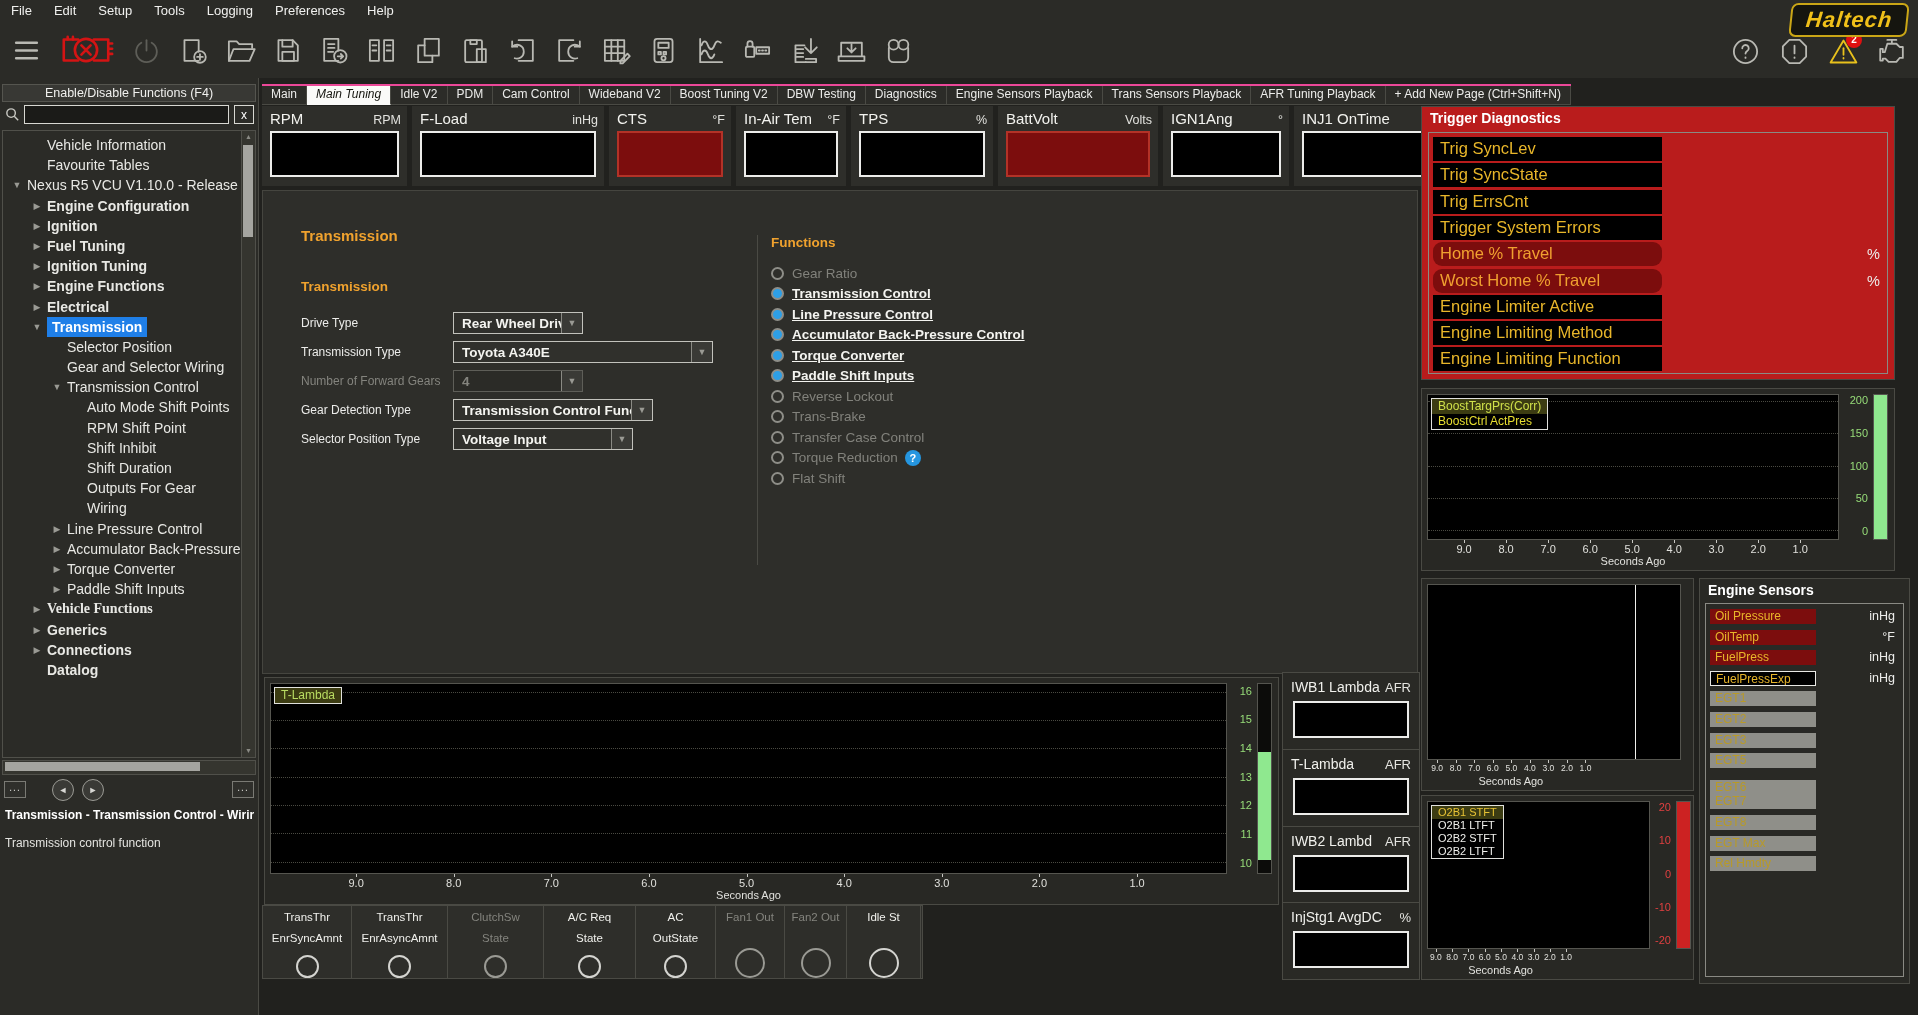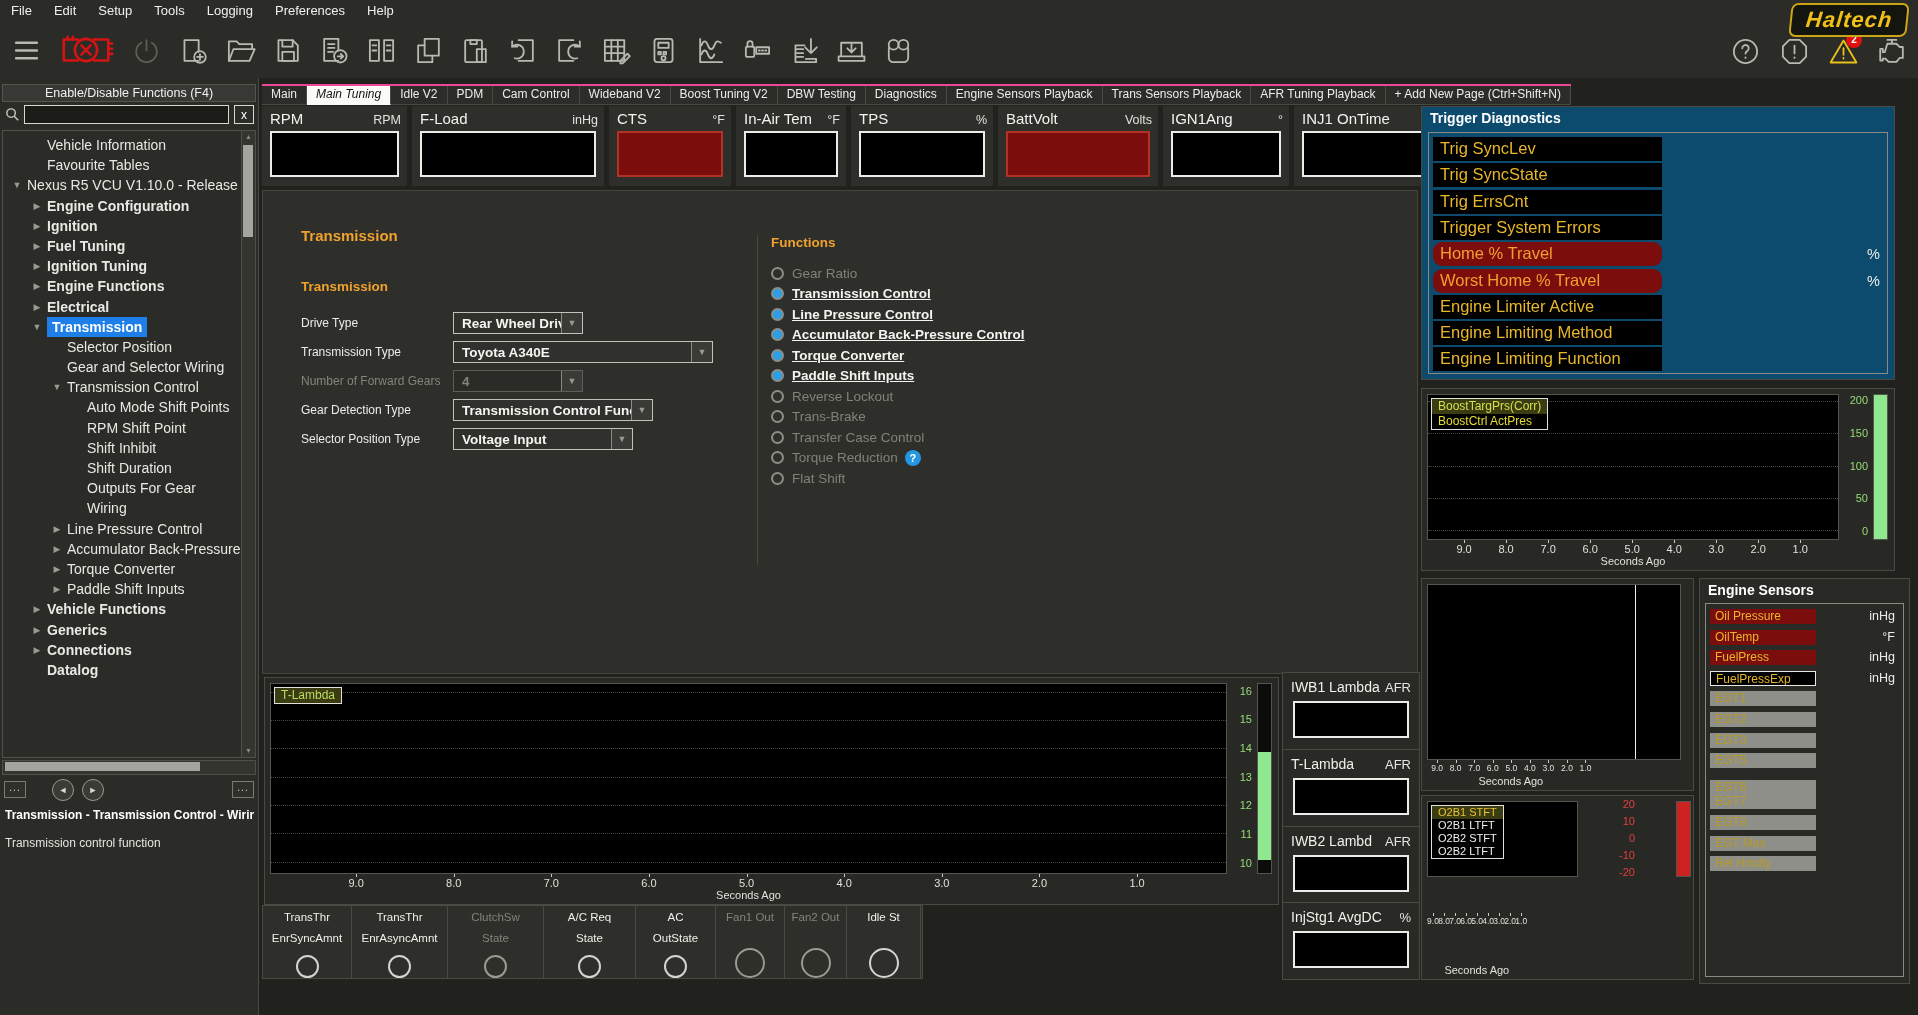--- a/index.html
+++ b/index.html
@@ -84,41 +84,41 @@
   #func-items{margin-top:13px;}
   .fitem{display:flex;align-items:center;height:20.5px;}
   .radio{width:13px;height:13px;border-radius:50%;border:2px solid #8e8e88;margin-right:8px;box-sizing:border-box;flex:none;}
   .fitem.on .radio{background:#2e9fe6;}
   .flab{font-size:13.5px;}
   .fitem.on .flab{color:#f4f4f0;font-weight:bold;text-decoration:underline;}
   .fitem.off .flab{color:#82827c;}
   .qmark{width:16px;height:16px;border-radius:50%;background:#2596e0;color:#fff;font-weight:bold;
          font-size:11px;text-align:center;line-height:16px;margin-left:7px;}
   
-  #trigger-panel{position:absolute;left:1163px;top:28px;width:472px;height:272px;background:#0c4a6e;border:1px solid #4a4a44;}
+  #trigger-panel{position:absolute;left:1163px;top:28px;width:472px;height:272px;background:#b91c1c;border:1px solid #4a4a44;}
   #trigger-panel h2,#sensors-panel h2{margin:3px 8px;font-size:14px;font-weight:bold;color:#fff;}
   #trigger-rows{position:absolute;left:6px;right:6px;top:25px;bottom:5px;border:1px solid #8a8a84;}
   .trbox{position:absolute;left:4px;width:222px;height:24px;line-height:23px;padding-left:7px;
          font-size:16.5px;color:#e8b62a;background:#000;white-space:nowrap;overflow:hidden;}
   .trbox.red{background:#7c0d0d;color:#f0a030;border-radius:9px;}
   .trunit{position:absolute;right:7px;font-size:14.5px;color:#ececea;line-height:24px;}
   #sensors-panel{position:absolute;left:1441px;top:500px;width:209px;height:404px;background:#292925;border:1px solid #4a4a44;}
   #sensor-rows{position:absolute;left:5px;right:5px;top:24px;bottom:6px;border:1px solid #8a8a84;}
   .sbox{position:absolute;left:4px;width:106px;height:15px;line-height:14px;padding-left:5px;font-size:12px;
         white-space:nowrap;overflow:hidden;box-sizing:border-box;}
   .sbox.red{background:#7c0d0d;color:#e8b62a;}
   .sbox.black{background:#000;color:#e8b62a;border:1px solid #e8e8e4;}
   .sbox.gray{background:#8f8f89;color:#b89a28;}
   .sunit{position:absolute;right:8px;font-size:12.5px;color:#ececea;line-height:16px;}
   
   .chart{position:absolute;background:#282824;border:1px solid #4a4a44;display:grid;grid-template-rows:1fr 15px 15px;}
   .c-boost{left:1163px;top:310px;width:472px;height:181px;grid-template-columns:1fr 32px 23px;}
   .c-lambda{left:6px;top:599px;width:1013px;height:226px;grid-template-columns:1fr 28px 23px;}
   .c-cursor{left:1163px;top:500px;width:271px;height:211px;grid-template-columns:1fr 10px 2px;}
-  .c-o2{left:1163px;top:717px;width:271px;height:183px;grid-template-columns:1fr 24px 19px;gap:36px;}
+  .c-o2{left:1163px;top:717px;width:271px;height:183px;grid-template-columns:1fr 24px 19px;}
   .plot{grid-area:1/1;position:relative;background:#000;border:1px solid #55554f;margin:5px 0 0 5px;}
   .ycol{grid-area:1/2;position:relative;margin-top:5px;}
   .ybar{grid-area:1/3;position:relative;width:13px;margin:5px 4px 0 2px;background:#0c0c0a;border:1px solid #55554f;}
   .ybar .fill{position:absolute;left:0;right:0;}
   .xaxis{grid-area:2/1;position:relative;margin-left:5px;}
   .xlab{grid-area:3/1;position:relative;margin-left:5px;}
   .gl{position:absolute;left:0;right:0;border-top:1px dotted #4a4a42;}
   .yl{position:absolute;right:3px;transform:translateY(-50%);font-size:11px;}
   .xm{position:absolute;top:0;width:1px;height:3px;background:#c8c8c4;}
   .xt{position:absolute;top:3px;transform:translateX(-50%);font-size:11px;color:#e0e0dc;}
@@ -424,21 +424,21 @@
         <div class="trow-item">
           <span class="exp" style="left: 47px;">▶</span>
           <span class="tlabel" style="left: 64px;">Torque Converter</span>
         </div>
         <div class="trow-item">
           <span class="exp" style="left: 47px;">▶</span>
           <span class="tlabel" style="left: 64px;">Paddle Shift Inputs</span>
         </div>
         <div class="trow-item">
           <span class="exp" style="left: 27px;">▶</span>
-          <span class="tlabel b" style="left: 44px;">Vehicle Functions</span>
+          <span class="tlabel b" style="left: 44px; font-family: Liberation Serif, serif;">Vehicle Functions</span>
         </div>
         <div class="trow-item">
           <span class="exp" style="left: 27px;">▶</span>
           <span class="tlabel b" style="left: 44px;">Generics</span>
         </div>
         <div class="trow-item">
           <span class="exp" style="left: 27px;">▶</span>
           <span class="tlabel b" style="left: 44px;">Connections</span>
         </div>
         <div class="trow-item">

